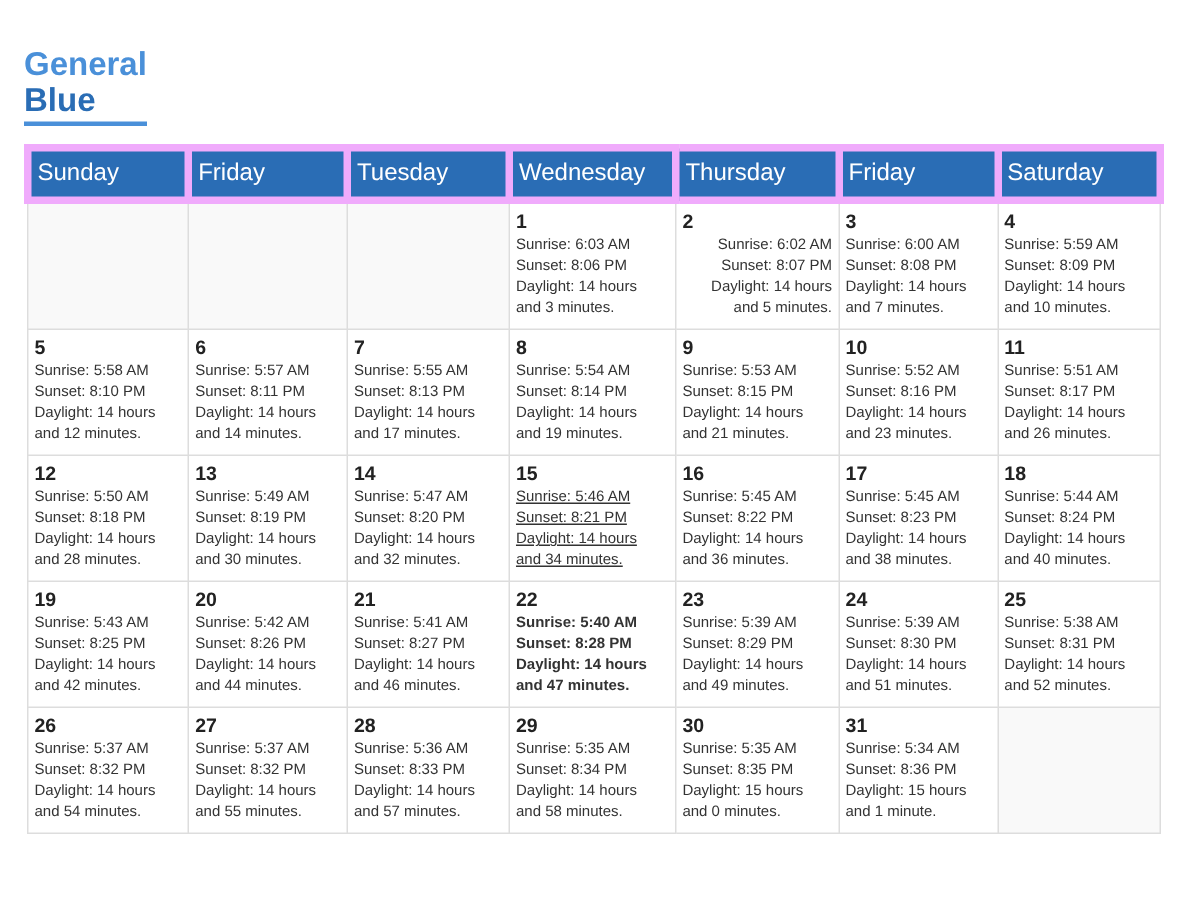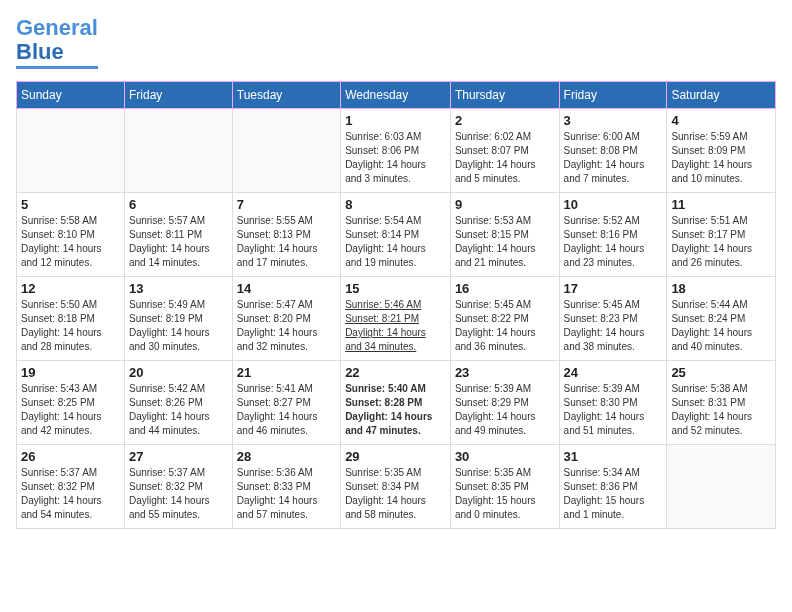--- a/index.html
+++ b/index.html
@@ -8,20 +8,21 @@
       background: #fff;
       width: 792px;
       min-height: 612px;
       padding: 16px;
     }
     .header {
       display: flex;
       justify-content: space-between;
       align-items: flex-start;
       margin-bottom: 12px;
+      margin-top: 15px;
     }
     .logo {
       display: flex;
       flex-direction: column;
       align-items: flex-start;
     }
     .logo-text {
       font-size: 22px;
       font-weight: bold;
       color: #1a3a5c;
@@ -54,23 +55,23 @@
       border-collapse: collapse;
       font-size: 11px;
     }
     .calendar thead tr {
       background: #2a6db5;
       color: #fff;
     }
     .calendar thead th {
       padding: 6px 4px;
       text-align: left;
-      font-size: 12px;
+      font-size: 16px;
       font-weight: normal;
-      border: 1px solid #f0abfc;
+      border: 5px solid #f0abfc;
     }
     .calendar tbody tr {
       border-bottom: 1px solid #ccc;
     }
     .calendar tbody td {
       vertical-align: top;
       padding: 4px 4px 6px 4px;
       border: 1px solid #ddd;
       min-height: 70px;
       width: 113px;
@@ -125,21 +126,21 @@
         <td class="empty-cell"></td>
         <td>
           <div class="day-num">1</div>
           <div class="day-info" style="white-space: pre-line;">Sunrise: 6:03 AM
 Sunset: 8:06 PM
 Daylight: 14 hours
 and 3 minutes.</div>
         </td>
         <td>
           <div class="day-num">2</div>
-          <div class="day-info" style="white-space: pre-line;">Sunrise: 6:02 AM
+          <div class="day-info" style="white-space: pre-line; text-align: right;">Sunrise: 6:02 AM
 Sunset: 8:07 PM
 Daylight: 14 hours
 and 5 minutes.</div>
         </td>
         <td>
           <div class="day-num">3</div>
           <div class="day-info" style="white-space: pre-line;">Sunrise: 6:00 AM
 Sunset: 8:08 PM
 Daylight: 14 hours
 and 7 minutes.</div>

